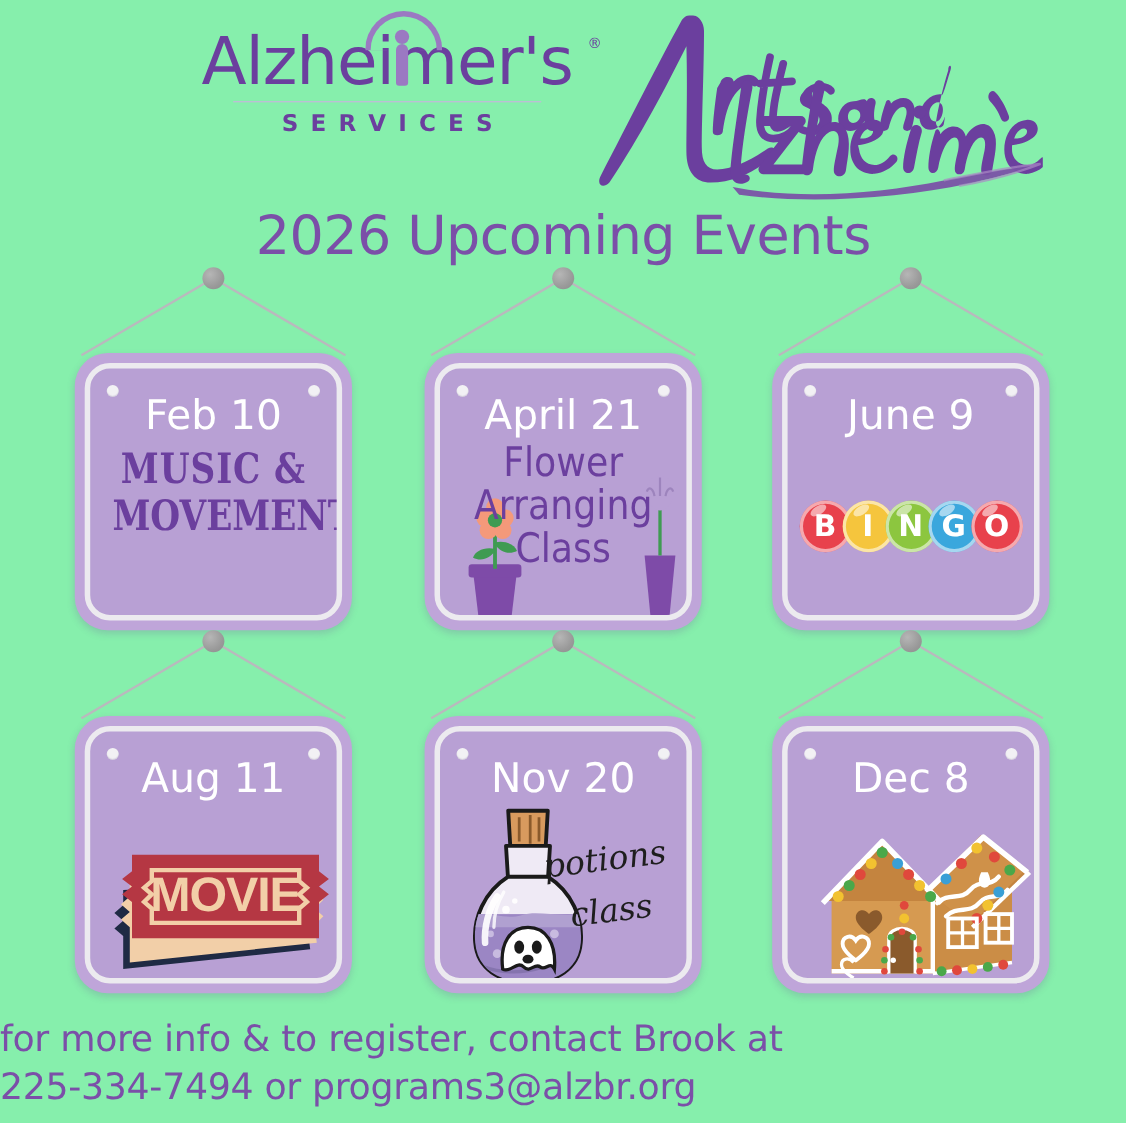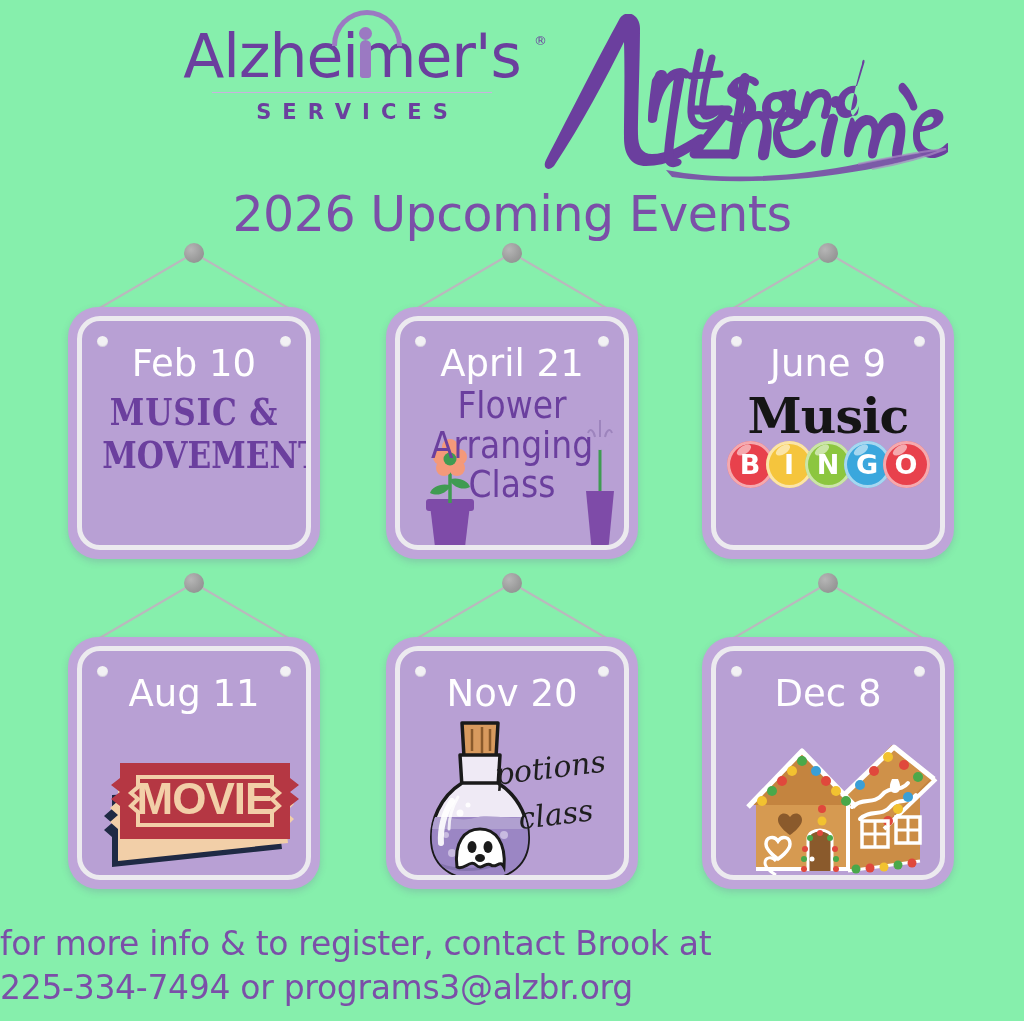--- a/index.html
+++ b/index.html
@@ -79,21 +79,21 @@
   .cell.c5 { left: 666px; top: 330px; }
 
   .hanger { position: absolute; left: 0; top: 0; width: 324px; height: 88px; }
   .nail {
     position: absolute; left: 50%; top: 0; margin-left: -10px;
     width: 20px; height: 20px; border-radius: 50%;
     background: radial-gradient(circle at 35% 32%, #b6b6b6 0%, #9a9a9a 60%, #8c8c8c 100%);
   }
 
   .sign {
-    position: absolute; left: 36px; top: 64px;
+    position: absolute; left: 36px; top: 78px;
     width: 252px; height: 252px;
     border-radius: 30px;
     background: #bfa5d9;
     box-shadow: 0 3px 7px rgba(110, 80, 150, 0.22);
   }
   .sign-frame {
     position: absolute; left: 9px; top: 9px; right: 9px; bottom: 9px;
     border-radius: 23px;
     border: 5px solid #eceaef;
     background: #b8a0d4;
@@ -310,21 +310,20 @@
           <path d="M162 10 L42 80 M162 10 L282 80" stroke="#b9b9bd" stroke-width="2.2" fill="none"></path>
         </svg>
         <div class="nail"></div>
       </div>
       <div class="sign">
         <div class="sign-frame">
           <div class="screw tl"></div>
           <div class="screw tr"></div>
           <div class="sign-date">June 9</div>
           <div class="sign-art">
-            <div class="mb-music">Music</div>
             <div class="bingo-row" id="bingo-row">
                 <div class="ball" style="background: rgb(232, 65, 76);">B</div>
                 <div class="ball" style="background: rgb(245, 197, 61);">I</div>
                 <div class="ball" style="background: rgb(140, 198, 63);">N</div>
                 <div class="ball" style="background: rgb(58, 167, 221);">G</div>
                 <div class="ball" style="background: rgb(232, 65, 76);">O</div>
               </div>
           </div>
         </div>
       </div>

